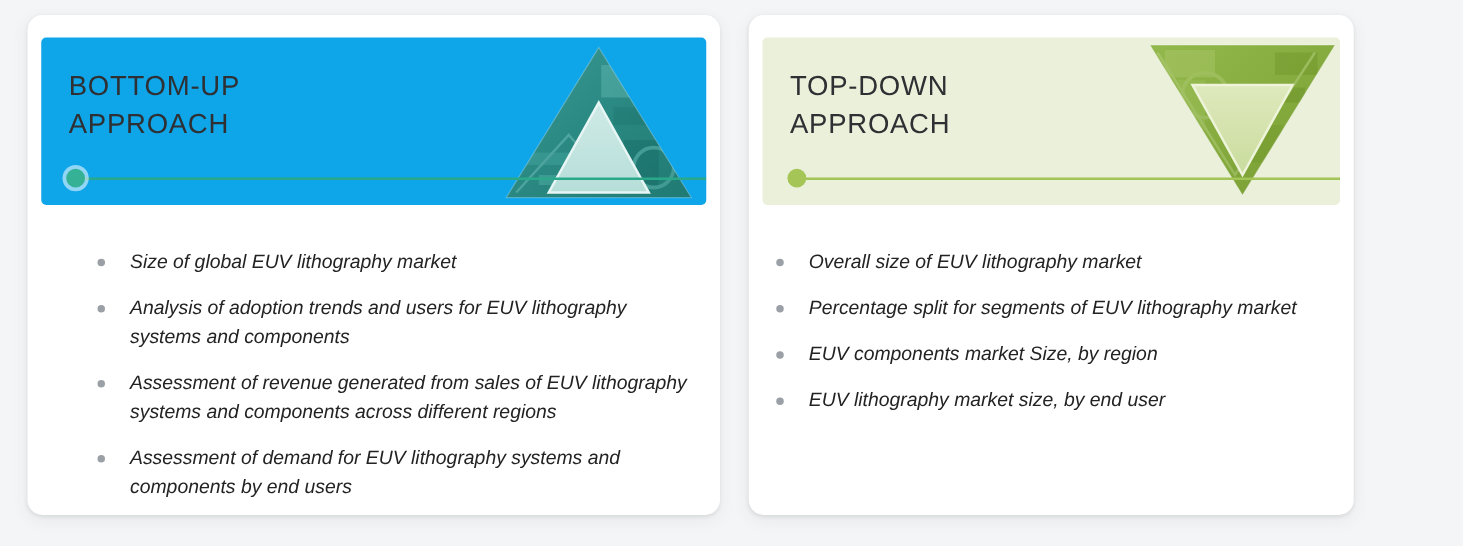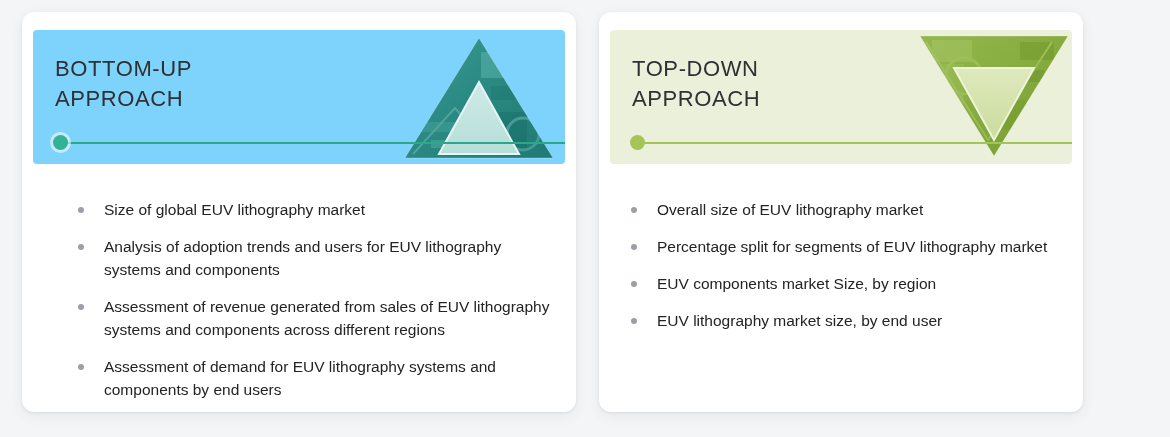--- a/index.html
+++ b/index.html
@@ -36,21 +36,21 @@
   
   .header-band {
     position: absolute;
     left: 11px;
     right: 11px;
     top: 18px;
     height: 134px;
     border-radius: 4px;
     overflow: hidden;
   }
-  .band-teal  { background: #7dd3fc; }
+  .band-teal  { background: #0ea5e9; }
   .band-green { background: #eaf0d9; }
 
   .card-title {
     position: absolute;
     left: 22px;
     top: 24px;
     font-size: 22px;
     line-height: 30px;
     letter-spacing: 0.6px;
     color: #2f3033;
@@ -99,23 +99,24 @@
 
   
   .bullet-list {
     position: absolute;
     left: 0;
     right: 0;
     top: 186px;
     padding: 0;
     margin: 0;
     list-style: none;
+    font-style: italic;
   }
   .list-left  { padding-left: 52px; padding-right: 18px; }
-  .list-right { padding-left: 28px; padding-right: 18px; }
+  .list-right { padding-left: 18px; padding-right: 18px; }
 
   .bullet-item {
     position: relative;
     font-size: 15.5px;
     line-height: 23px;
     color: #232323;
     padding-left: 30px;
     margin-bottom: 14px;
   }
   .list-left .bullet-item  { max-width: 478px; }

